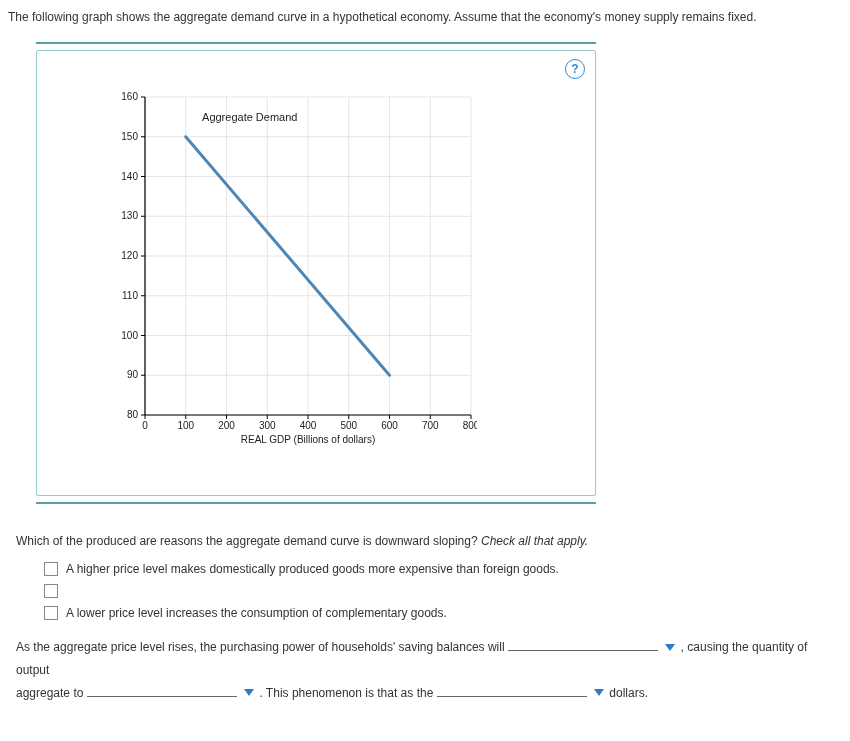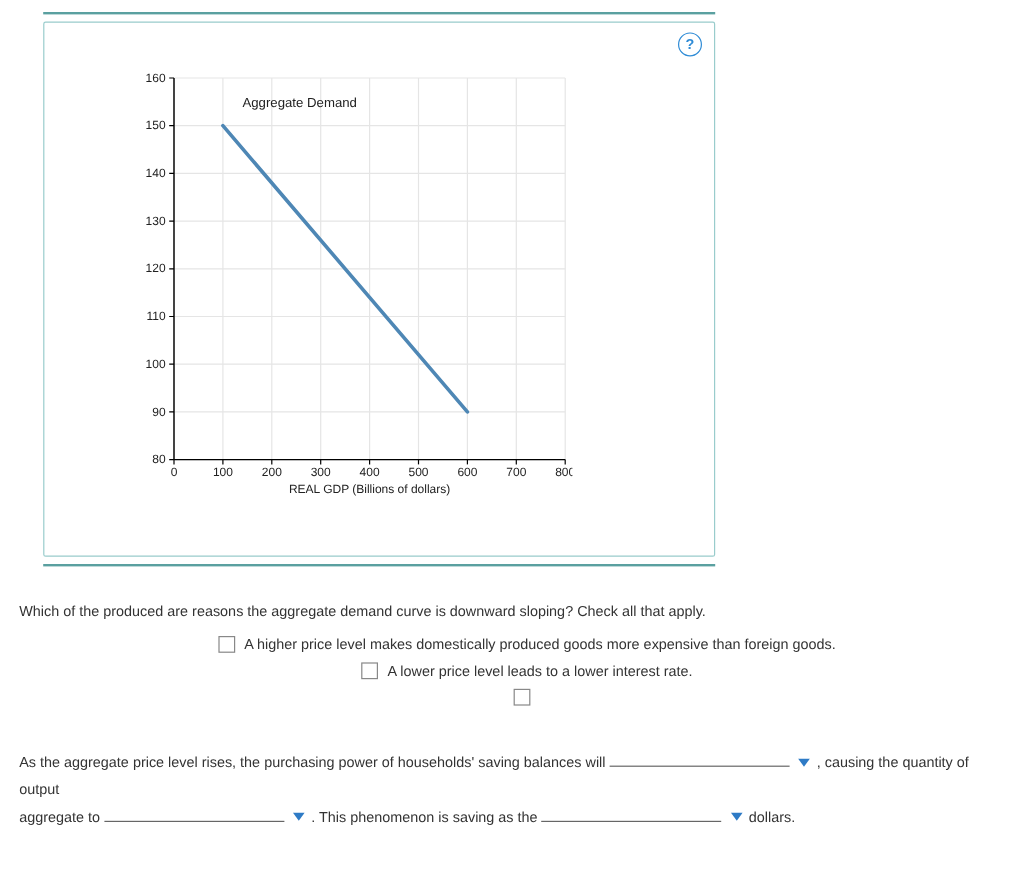--- a/index.html
+++ b/index.html
@@ -65,55 +65,55 @@
   .question-block {
     margin: 30px 8px 0 8px;
   }
   .checklist {
     margin: 14px 0 0 28px;
   }
   .check-item {
     display: flex;
     align-items: center;
     margin: 8px 0;
-    justify-content: center;
   }
   .checkbox {
     width: 12px; height: 12px;
     border: 1px solid #888;
     background: #fff;
     margin-right: 8px;
     flex: 0 0 auto;
   }
   .fill-in {
-    margin: 36px 8px 0 8px;
+    margin: 16px 8px 0 8px;
     line-height: 1.9;
   }
   .blank {
     display: inline-block;
     border-bottom: 1px solid #666;
     min-width: 110px;
     height: 14px;
     vertical-align: baseline;
     position: relative;
   }
   .blank-wide { min-width: 150px; }
   .dd-icon {
     display: inline-block;
     vertical-align: middle;
     margin: 0 2px 0 4px;
   }
   .dd-icon svg polygon { fill: #2e7bc6; }
-  .italic { }
+  .italic { font-style: italic; }
 </style>
 </head>
 <body>
 
 <div class="page">
 
+  <div class="intro">The following graph shows the aggregate demand curve in a hypothetical economy. Assume that the economy's money supply remains fixed.</div>
 
   <div class="panel-wrap">
     <hr class="panel-hr">
     <div class="panel">
       <div class="help-icon">?</div>
       <div class="chart-area">
         <svg id="chart-svg" width="360" height="370">
             <g class="grid">
               <line x1="28" y1="324" x2="28" y2="6"></line>
               <line x1="68.75" y1="324" x2="68.75" y2="6"></line>
@@ -185,42 +185,42 @@
   <div class="question-block">
     <span>Which of the produced are reasons the aggregate demand curve is downward sloping?</span>
     <span class="italic">Check all that apply.</span>
     <div class="checklist">
       <div class="check-item">
         <span class="checkbox"></span>
         <span>A higher price level makes domestically produced goods more expensive than foreign goods.</span>
       </div>
       <div class="check-item">
         <span class="checkbox"></span>
-        <span>A lower price level leads to a lower interest rate.</span>
       </div>
       <div class="check-item">
         <span class="checkbox"></span>
+        <span>A lower price level increases the consumption of complementary goods.</span>
       </div>
     </div>
   </div>
 
   <div class="fill-in">
     <span>As the aggregate price level rises, the purchasing power of households' saving balances will</span>
     <span class="blank blank-wide"></span>
     <span class="dd-icon"><svg width="10" height="8">
           <polygon points="0,0 10,0 5,7"></polygon>
         </svg></span>
     <span>, causing the quantity of output</span>
     <br>
     <span>aggregate to</span>
     <span class="blank blank-wide"></span>
     <span class="dd-icon"><svg width="10" height="8">
           <polygon points="0,0 10,0 5,7"></polygon>
         </svg></span>
-    <span>. This phenomenon is saving as the</span>
+    <span>. This phenomenon is that as the</span>
     <span class="blank blank-wide"></span>
     <span class="dd-icon"><svg width="10" height="8">
           <polygon points="0,0 10,0 5,7"></polygon>
         </svg></span>
     <span>dollars.</span>
   </div>
 
 </div>
 
 </body></html>

